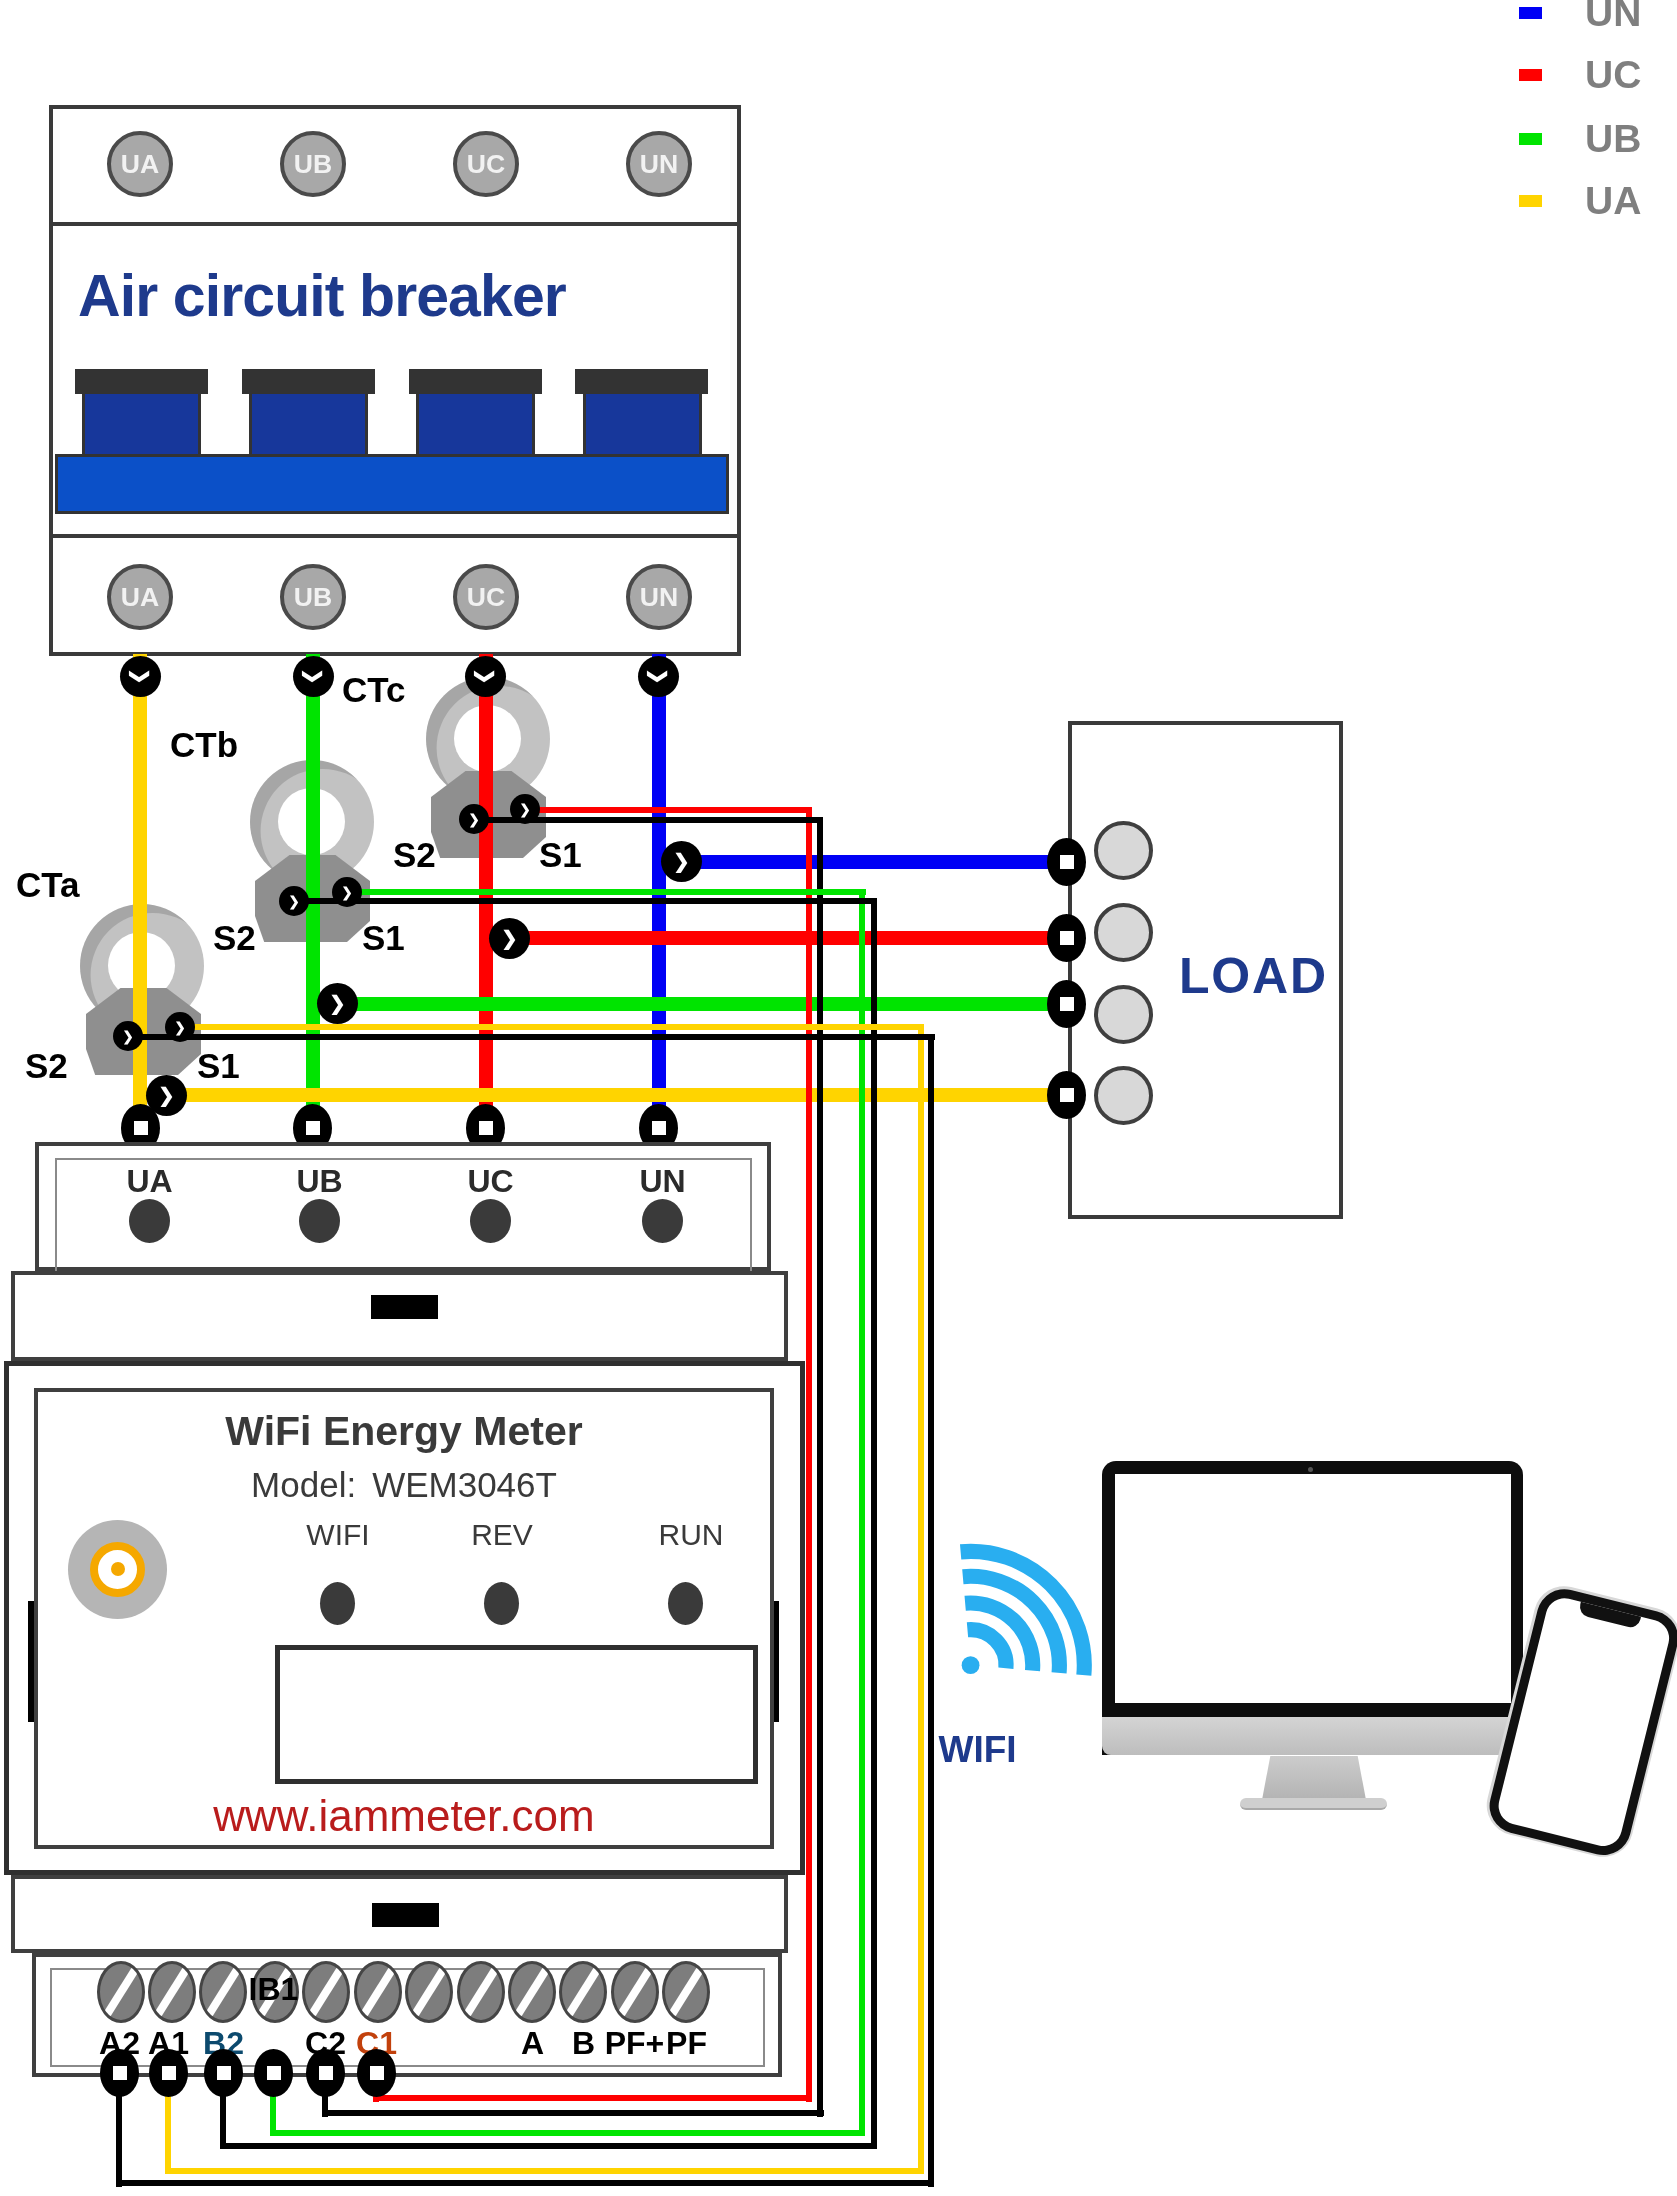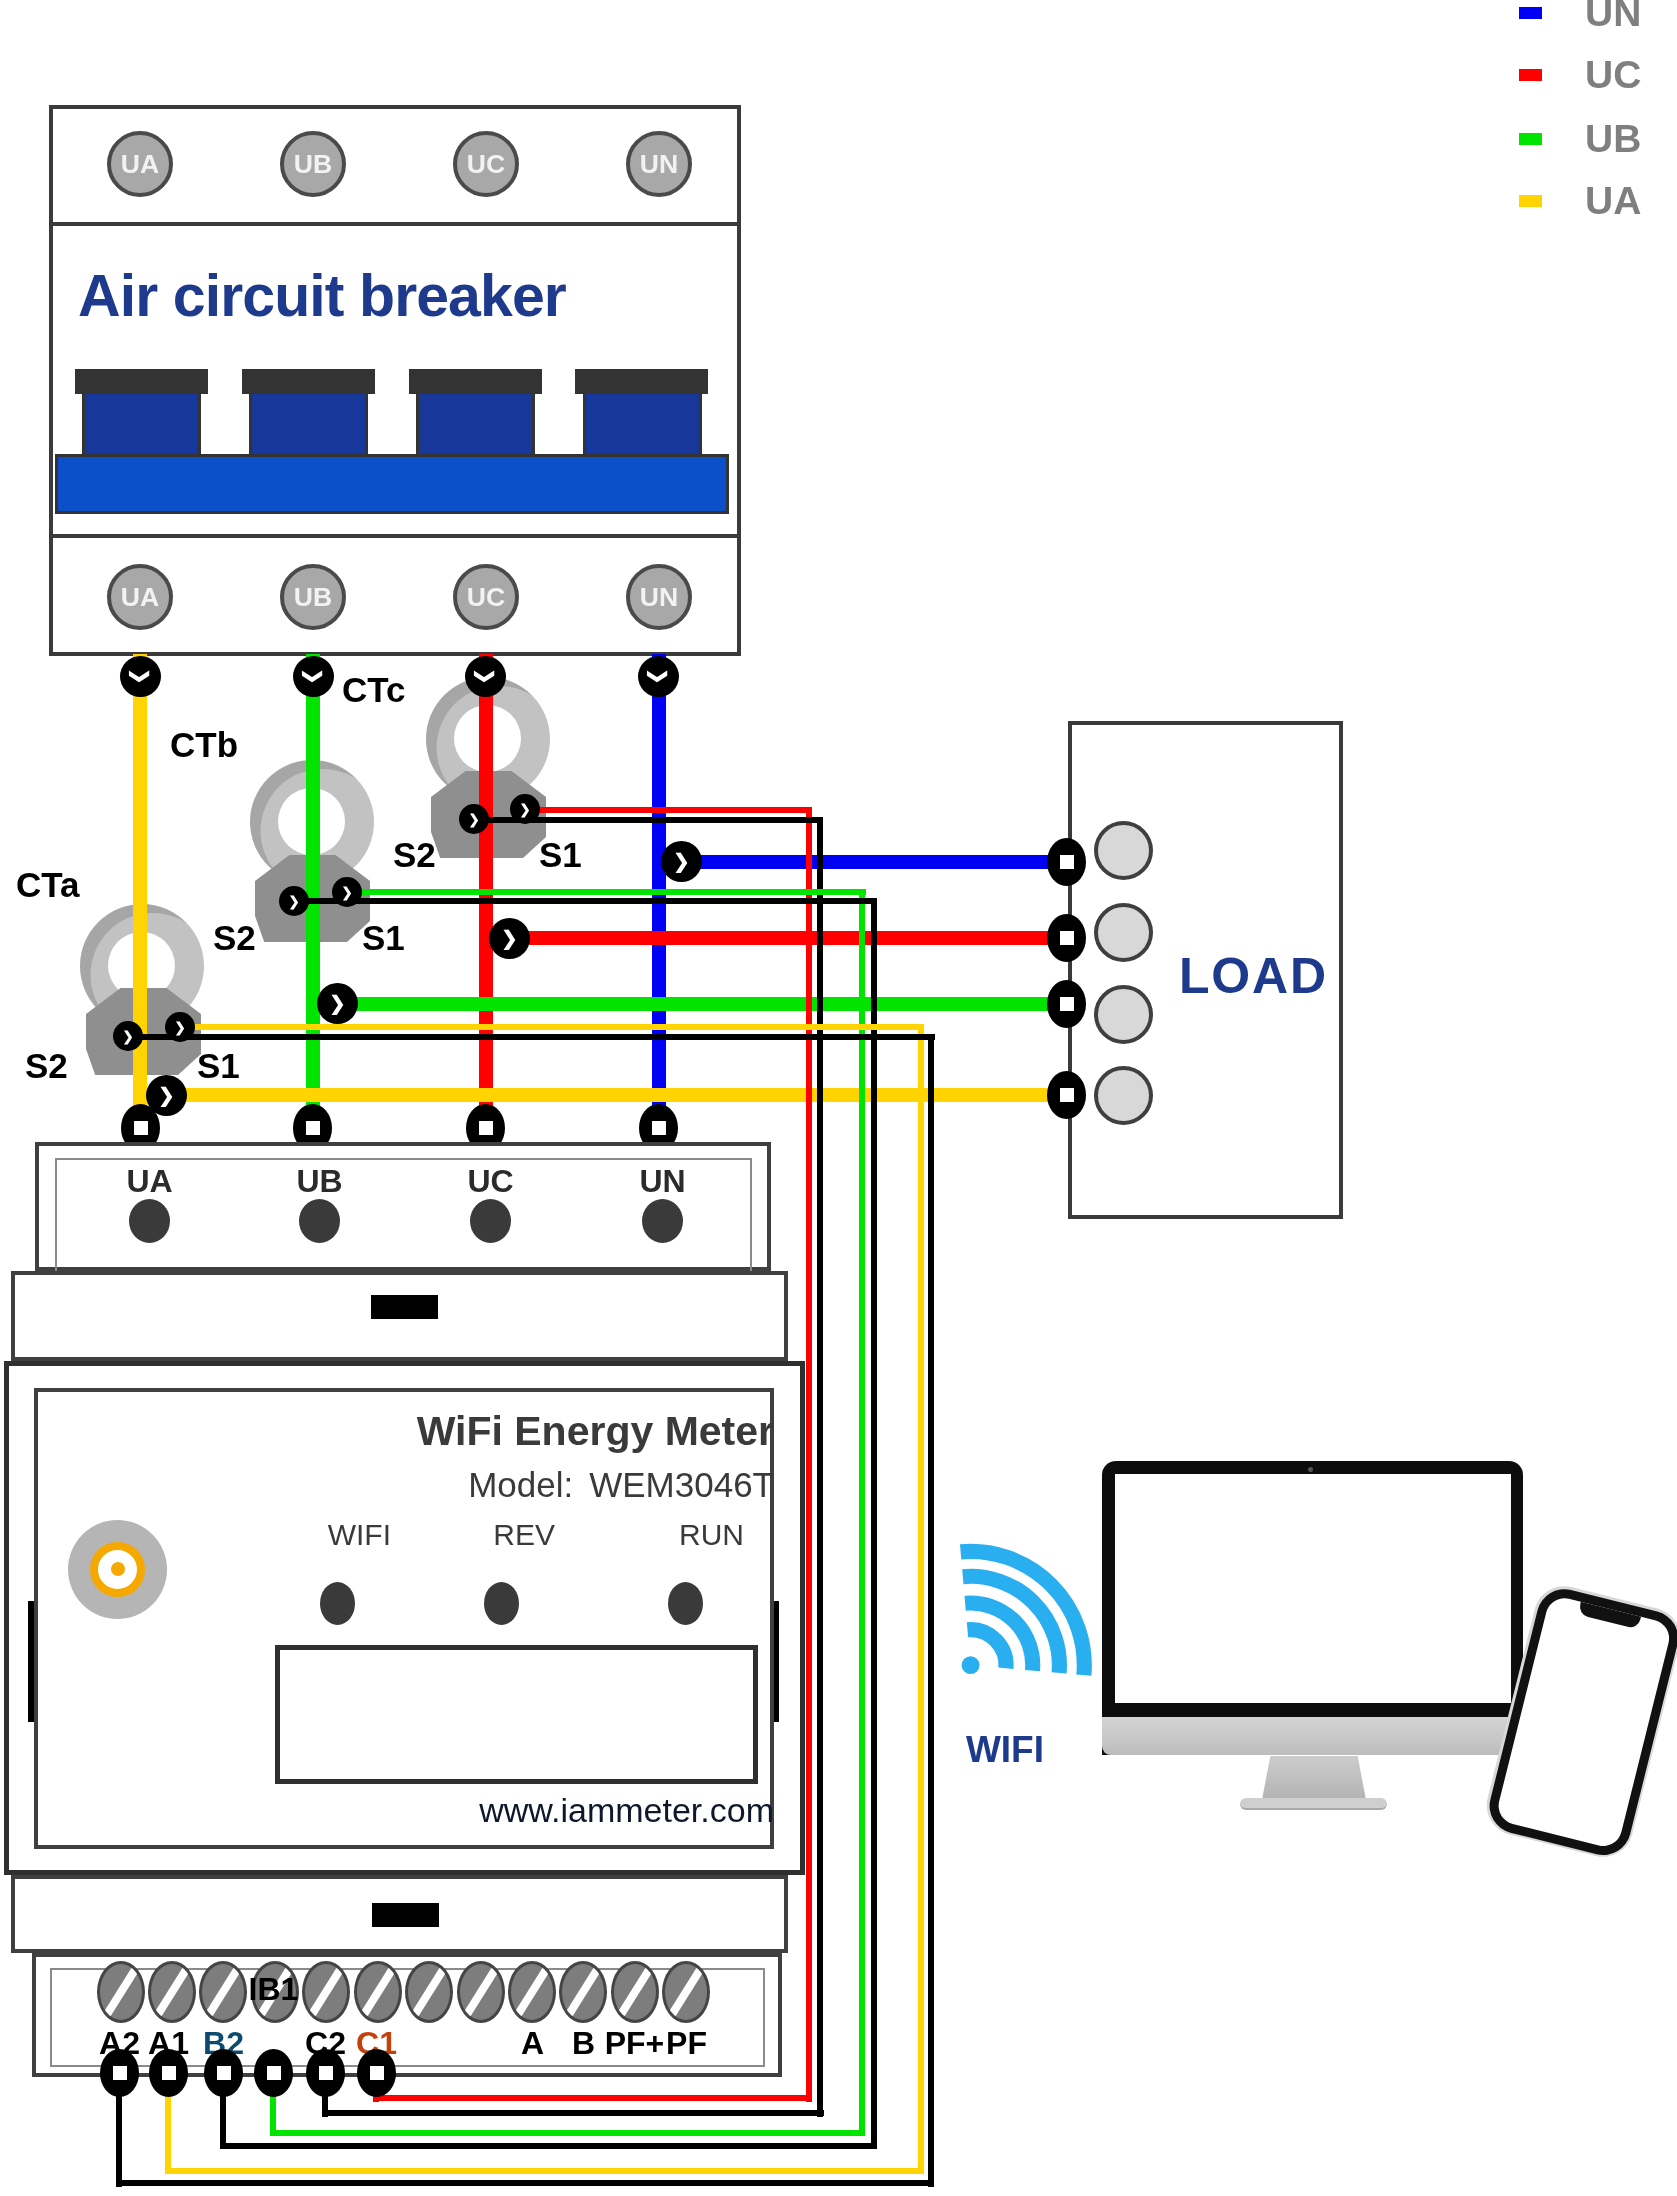--- a/index.html
+++ b/index.html
@@ -24,21 +24,21 @@
   .screw{width:48px;height:62px;border-radius:50%;background:#7d7d7d;border:3.5px solid #454545;overflow:hidden;}
   .screw::after{content:"";position:absolute;left:17.7px;top:-1.8px;width:8px;height:57px;background:#fff;transform:rotate(32deg);}
   .ctring{width:124px;height:124px;border-radius:50%;background:#c2c2c2;box-shadow:inset 10.6px 8.9px 0 rgba(0,0,0,0.14);}
   .ctring::after{content:"";position:absolute;left:28px;top:28px;width:67px;height:67px;border-radius:50%;background:#fff;}
   .ctbase{width:115px;height:87px;background:#8f8f8f;
           clip-path:polygon(30% 0,70% 0,100% 30%,100% 76%,80% 100%,8% 100%,0 70%,0 30%);}
   .ctlabel{font-size:35px;font-weight:800;color:#000;}
   .navy{color:#1e3a8c;}
   .gray-label{color:#7f7f7f;font-weight:700;font-size:39px;line-height:44px;}
   .mlabel{font-size:32px;font-weight:700;color:#2b2b2b;text-align:center;}
-  .center{text-align:right;}
+  .center{text-align:center;}
 </style>
 </head>
 <body>
 
 <div id="canvas">
 
   <div class="abs">
     <div class="abs" style="left:1519px;top:7px;width:23px;height:11.5px;background:#0000F5;"></div>
     <div class="abs gray-label" style="left:1585px;top:-8.9px;">UN</div>
     <div class="abs" style="left:1519px;top:69px;width:23px;height:11.5px;background:#FF0000;"></div>
@@ -223,21 +223,21 @@
   <div class="abs" style="left:320px;top:1582px;width:35px;height:43px;border-radius:50%;background:#3a3a3a;"></div>
   <div class="abs" style="left:484px;top:1582px;width:35px;height:43px;border-radius:50%;background:#3a3a3a;"></div>
   <div class="abs" style="left:668px;top:1582px;width:35px;height:43px;border-radius:50%;background:#3a3a3a;"></div>
 
   <div class="abs" style="left:68px;top:1520px;width:99px;height:99px;border-radius:50%;background:#b5b5b5;"></div>
   <div class="abs" style="left:90px;top:1542px;width:55px;height:55px;border-radius:50%;background:#fff;border:8px solid #F5A800;"></div>
   <div class="abs" style="left:111px;top:1562px;width:14px;height:14px;border-radius:50%;background:#F5A800;"></div>
 
   <div class="abs" style="left:275px;top:1645px;width:483px;height:139px;border:5.3px solid #2f2f2f;background:#fff;"></div>
 
-  <div class="abs center" style="left:34px;top:1791px;width:740px;font-size:34px;color:#0f172a;">www.iammeter.com</div>
+  <div class="abs center" style="left:34px;top:1791px;width:740px;font-size:44px;color:#b91c1c;">www.iammeter.com</div>
 
   <div class="abs box" style="left:10.6px;top:1875px;width:777px;height:78px;border-color:#3f3f3f;"></div>
   <div class="abs" style="left:372px;top:1903px;width:67px;height:24px;background:#000;"></div>
 
   <div class="abs box" style="left:32px;top:1953px;width:750px;height:124px;border-color:#3f3f3f;"></div>
   <div class="abs" style="left:50px;top:1968px;width:715px;height:99px;border:2.7px solid #8a8a8a;"></div>
 
   <div class="abs screw" style="left:97px;top:1961px;"></div>
   <div class="abs screw" style="left:148px;top:1961px;"></div>
   <div class="abs screw" style="left:199px;top:1961px;"></div>

